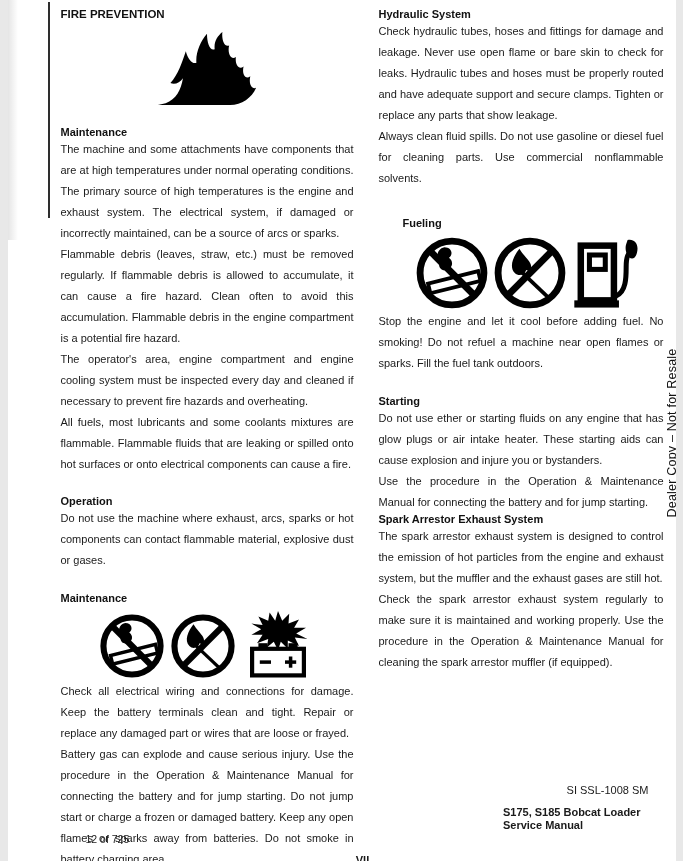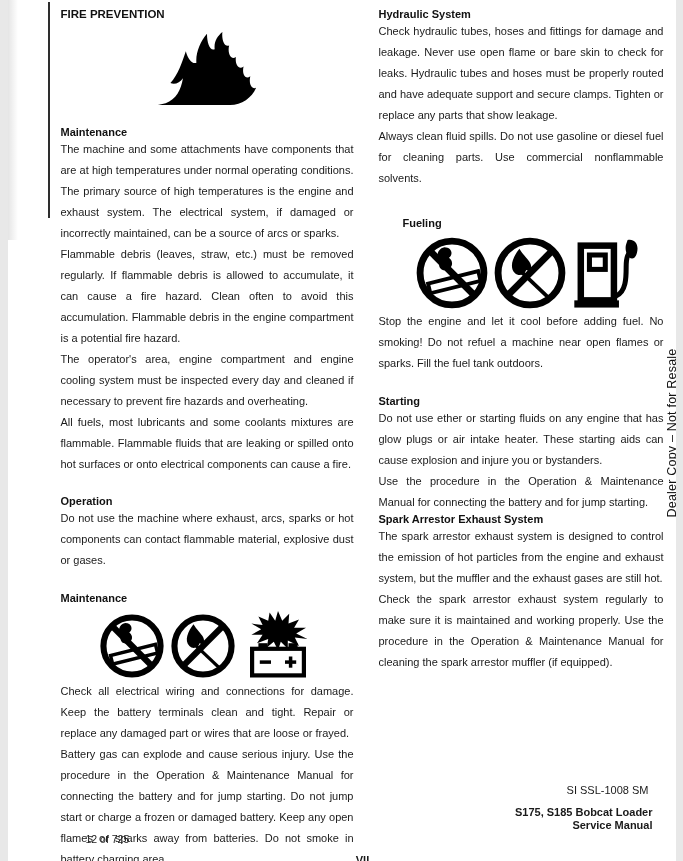--- a/index.html
+++ b/index.html
@@ -29,22 +29,22 @@
   .l-p6{margin-top:11px;} .l-p7{margin-top:14px;}
   
   .r-p1{margin-top:6px;} .r-p2{margin-top:16px;}
   .r-h2-fuel{margin-top:28px;padding-left:24px;}
   .r-icons{margin-top:5px;gap:2px;margin-left:14px;}
   .r-p3{margin-top:13px;}
   .r-h2-start{margin-top:21px;} .r-p4{margin-top:9px;} .r-p5{margin-top:17px;}
   .r-h2-spark{} .r-p6{margin-top:5px;} .r-p7{margin-top:16px;}
   
   .doc-code{position:absolute;right:27px;top:784px;font-size:11px;text-align:right;}
-  .manual-title{position:absolute;right:23px;top:806px;font-size:11px;font-weight:bold;
-    line-height:13px;text-align:right;}
+  .manual-title{position:absolute;right:35px;top:806px;font-size:11px;font-weight:bold;
+    line-height:13px;}
   .page-roman{position:absolute;left:340px;top:854px;width:30px;text-align:center;
     font-size:11px;font-weight:bold;}
   .page-count{position:absolute;left:78px;top:833px;font-size:10.5px;color:#222;}
   .watermark{position:absolute;left:539px;top:426px;width:250px;height:14px;
     transform:rotate(-90deg);font-size:12.5px;color:#111;text-align:center;
     white-space:nowrap;letter-spacing:0.2px;}
 </style>
 </head>
 <body>
 

